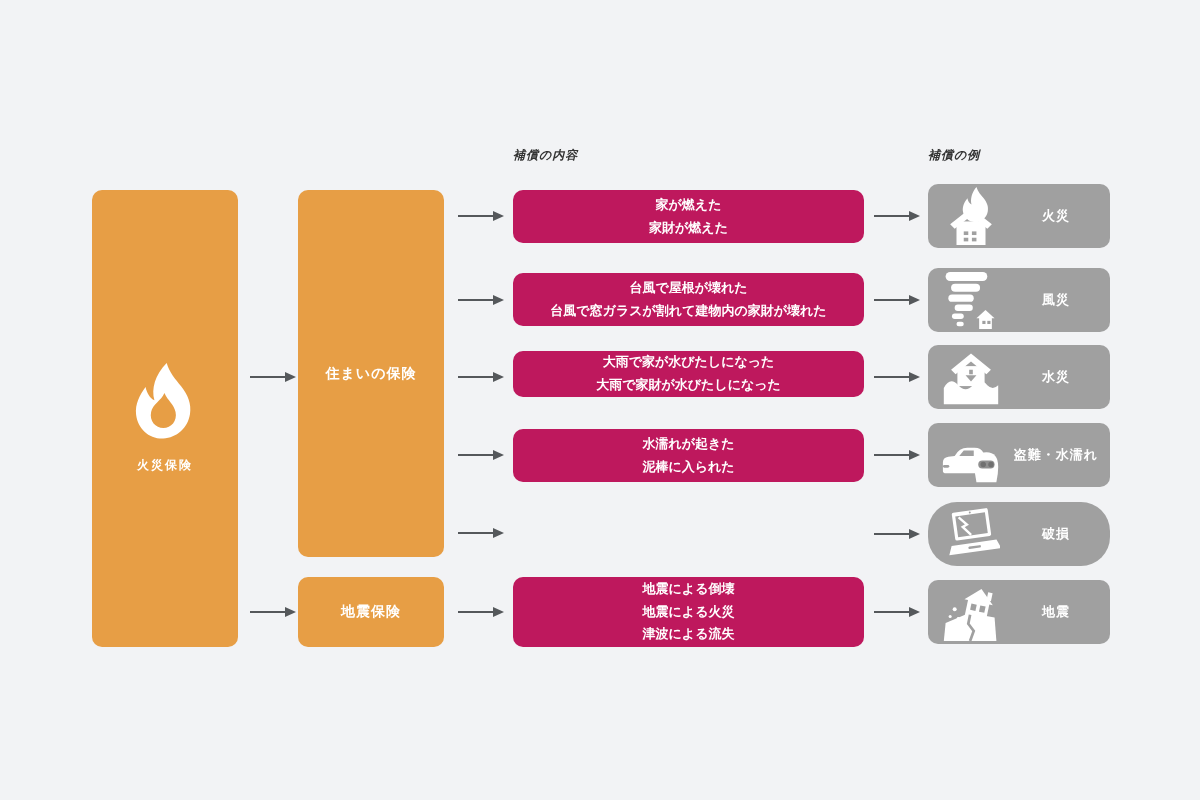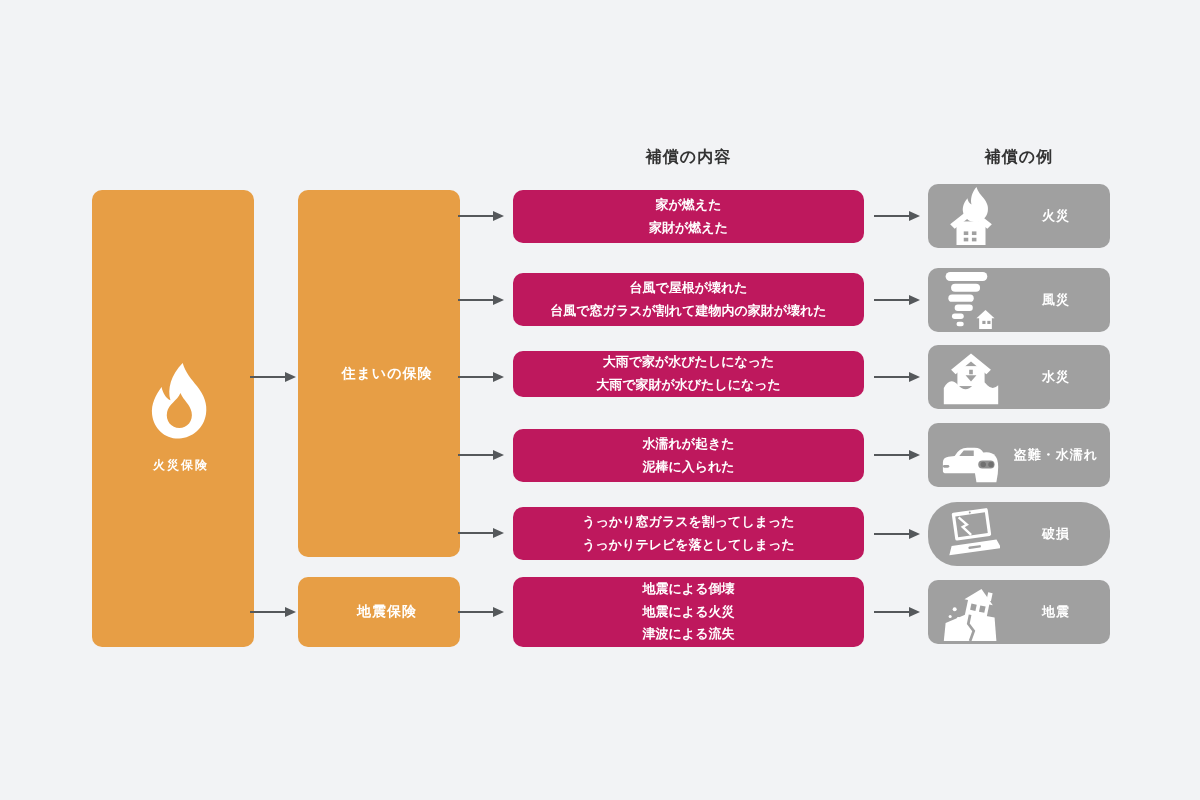--- a/index.html
+++ b/index.html
@@ -8,28 +8,28 @@
     background:#e9ebee;
   }
   .canvas{
     position:relative;
     width:1200px;height:800px;
     background:#F2F3F5;
     overflow:hidden;
   }
   .col-header{
     position:absolute;
-    font-size:16px;font-weight:bold;color:#333;
-    text-align:center;letter-spacing:1px;
+    font-size:12px;font-weight:bold;color:#333;
+    letter-spacing:1px;font-style:italic;
   }
   .orange-box{
     position:absolute;
     background:#E79E45;border-radius:10px;
     display:flex;flex-direction:column;align-items:center;justify-content:center;
-    color:#fff;font-weight:bold;padding-left:16px;
+    color:#fff;font-weight:bold;
   }
   .root-label{font-size:12px;letter-spacing:2px;margin-top:10px;}
   .branch-label{font-size:14px;letter-spacing:1px;}
   .cov-box{
     position:absolute;left:513px;width:351px;
     background:#be185d;border-radius:10px;
     display:flex;align-items:center;justify-content:center;
   }
   .cov-text{
     white-space:pre-line;text-align:center;
@@ -85,24 +85,20 @@
     <span class="cov-text">台風で屋根が壊れた
 台風で窓ガラスが割れて建物内の家財が壊れた</span>
   </div>
   <div class="cov-box" style="top:351px;height:46px;">
     <span class="cov-text">大雨で家が水びたしになった
 大雨で家財が水びたしになった</span>
   </div>
   <div class="cov-box" style="top:429px;height:53px;">
     <span class="cov-text">水濡れが起きた
 泥棒に入られた</span>
-  </div>
-  <div class="cov-box" style="top:507px;height:53px;">
-    <span class="cov-text">うっかり窓ガラスを割ってしまった
-うっかりテレビを落としてしまった</span>
   </div>
   <div class="cov-box" style="top:577px;height:70px;">
     <span class="cov-text">地震による倒壊
 地震による火災
 津波による流失</span>
   </div>
 
   <div class="ex-box" style="top:184px;">
     <span class="ex-icon">
       <svg width="58" height="58" viewBox="0 0 64 64">

